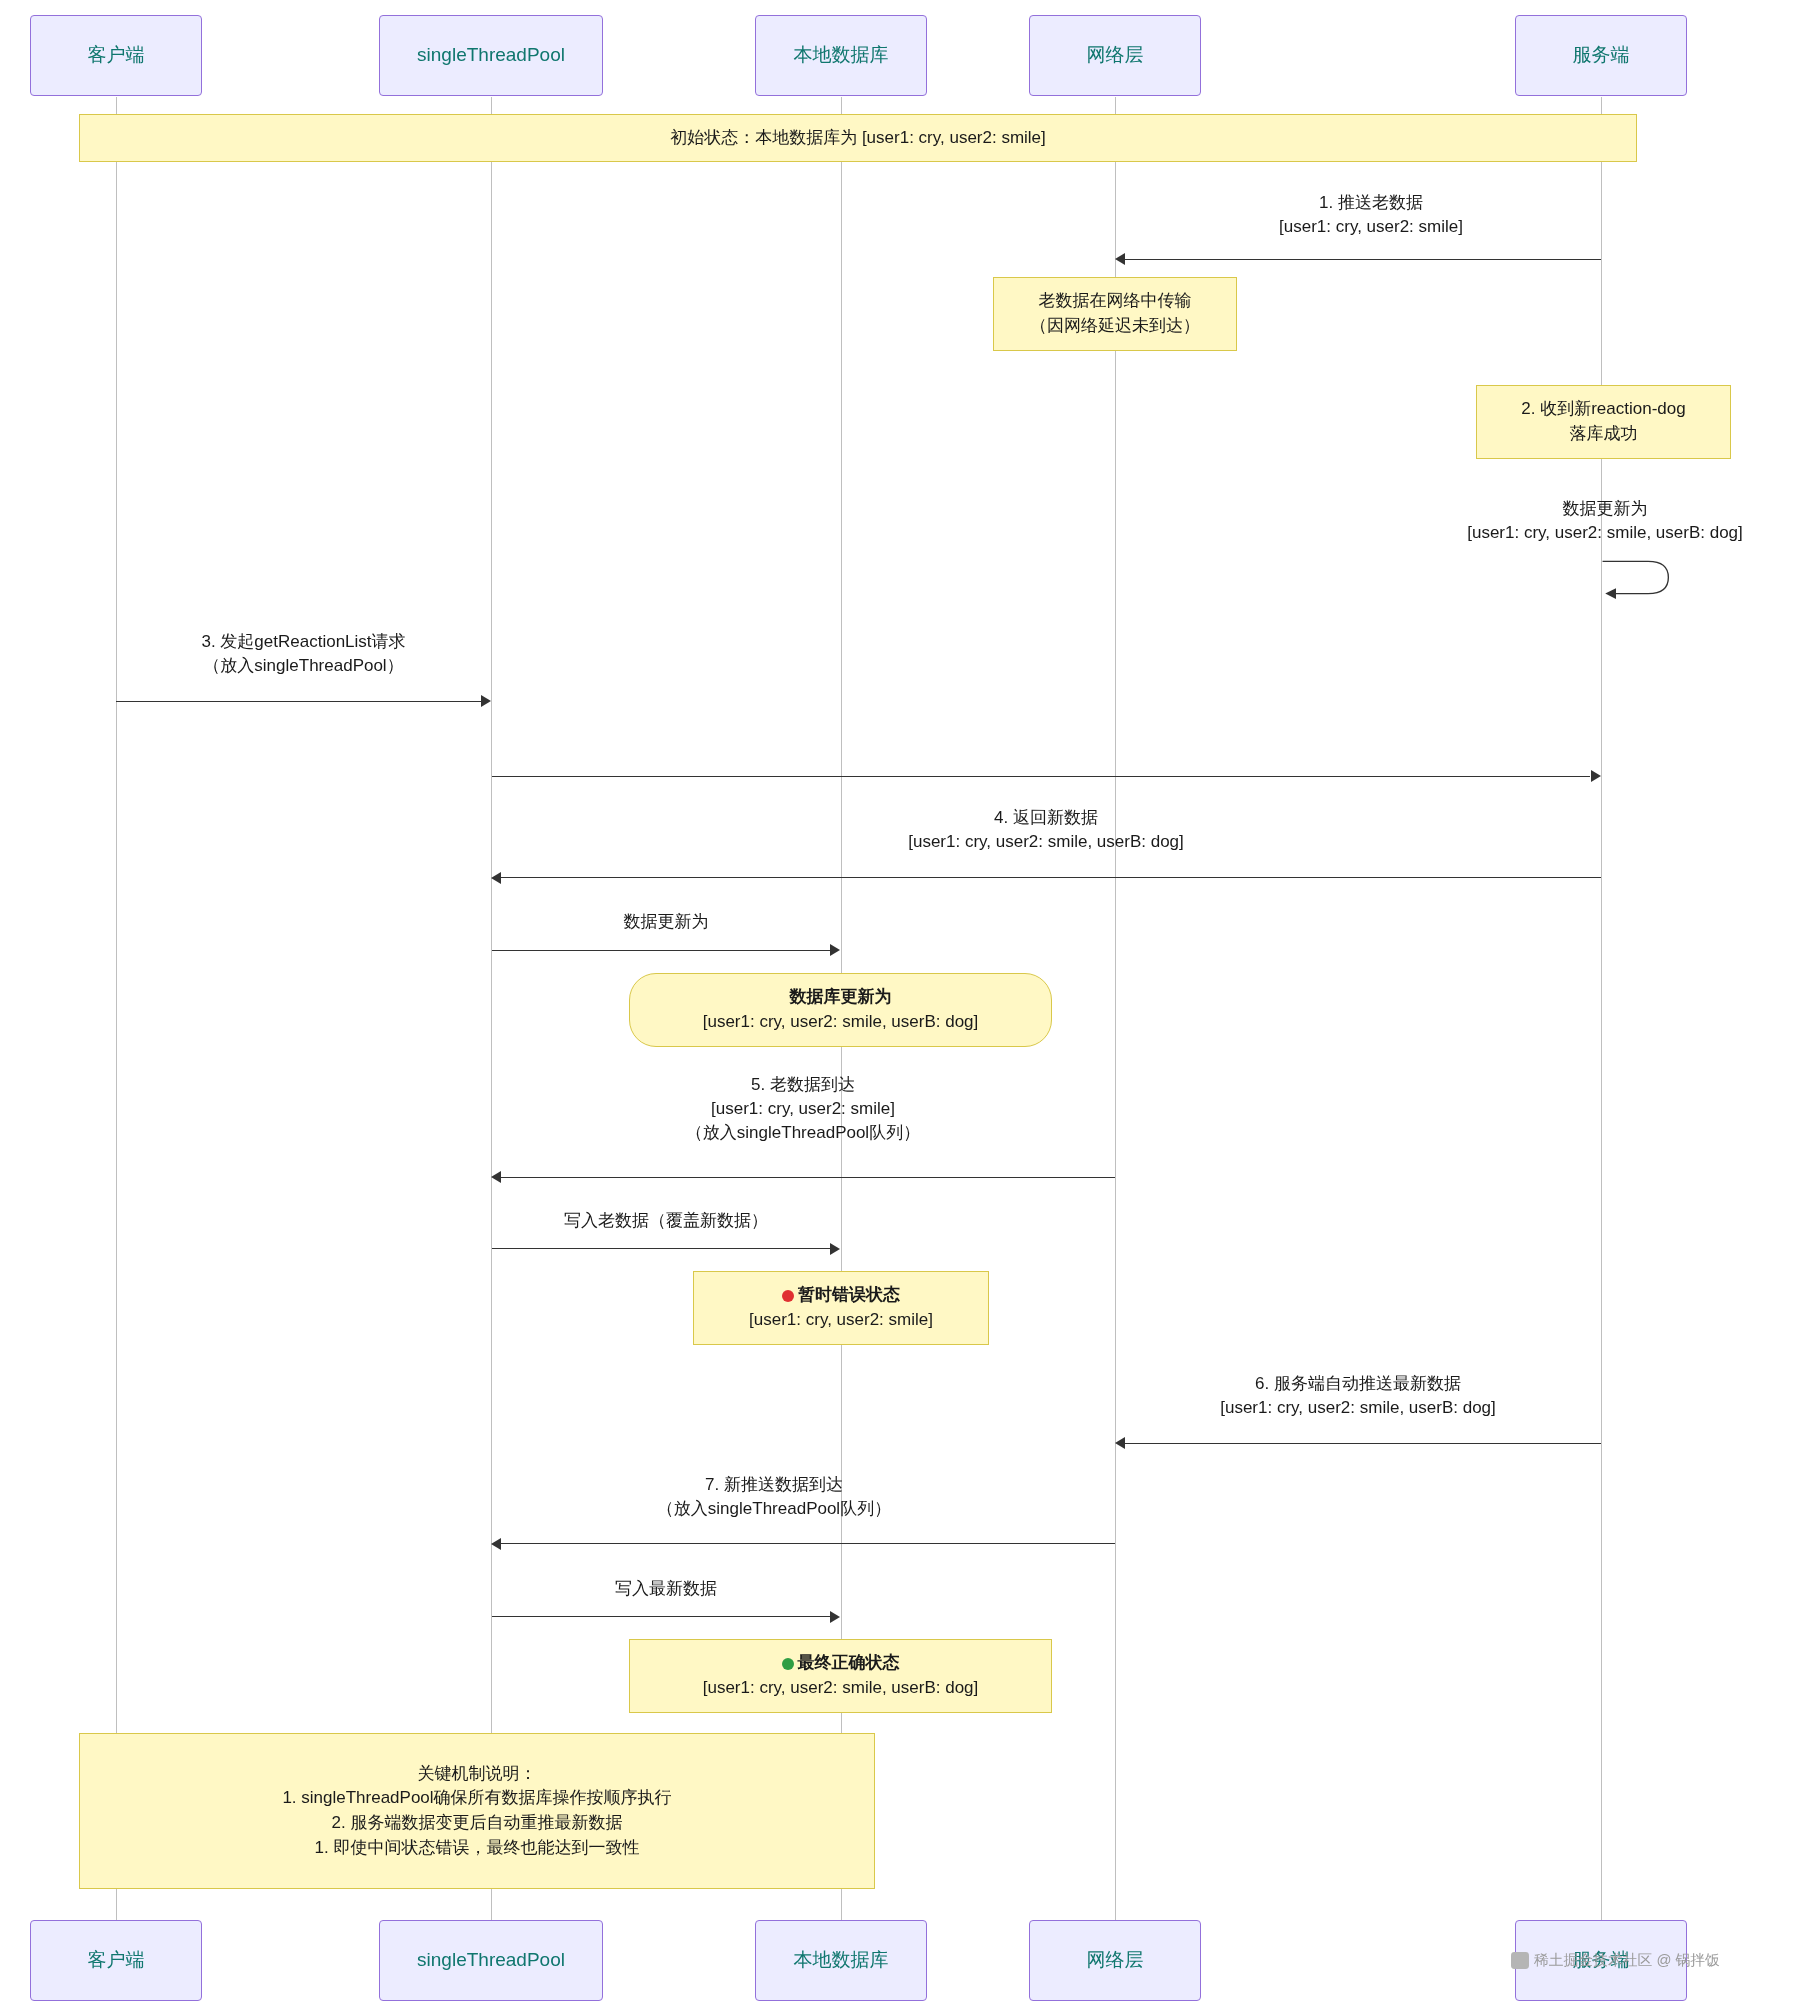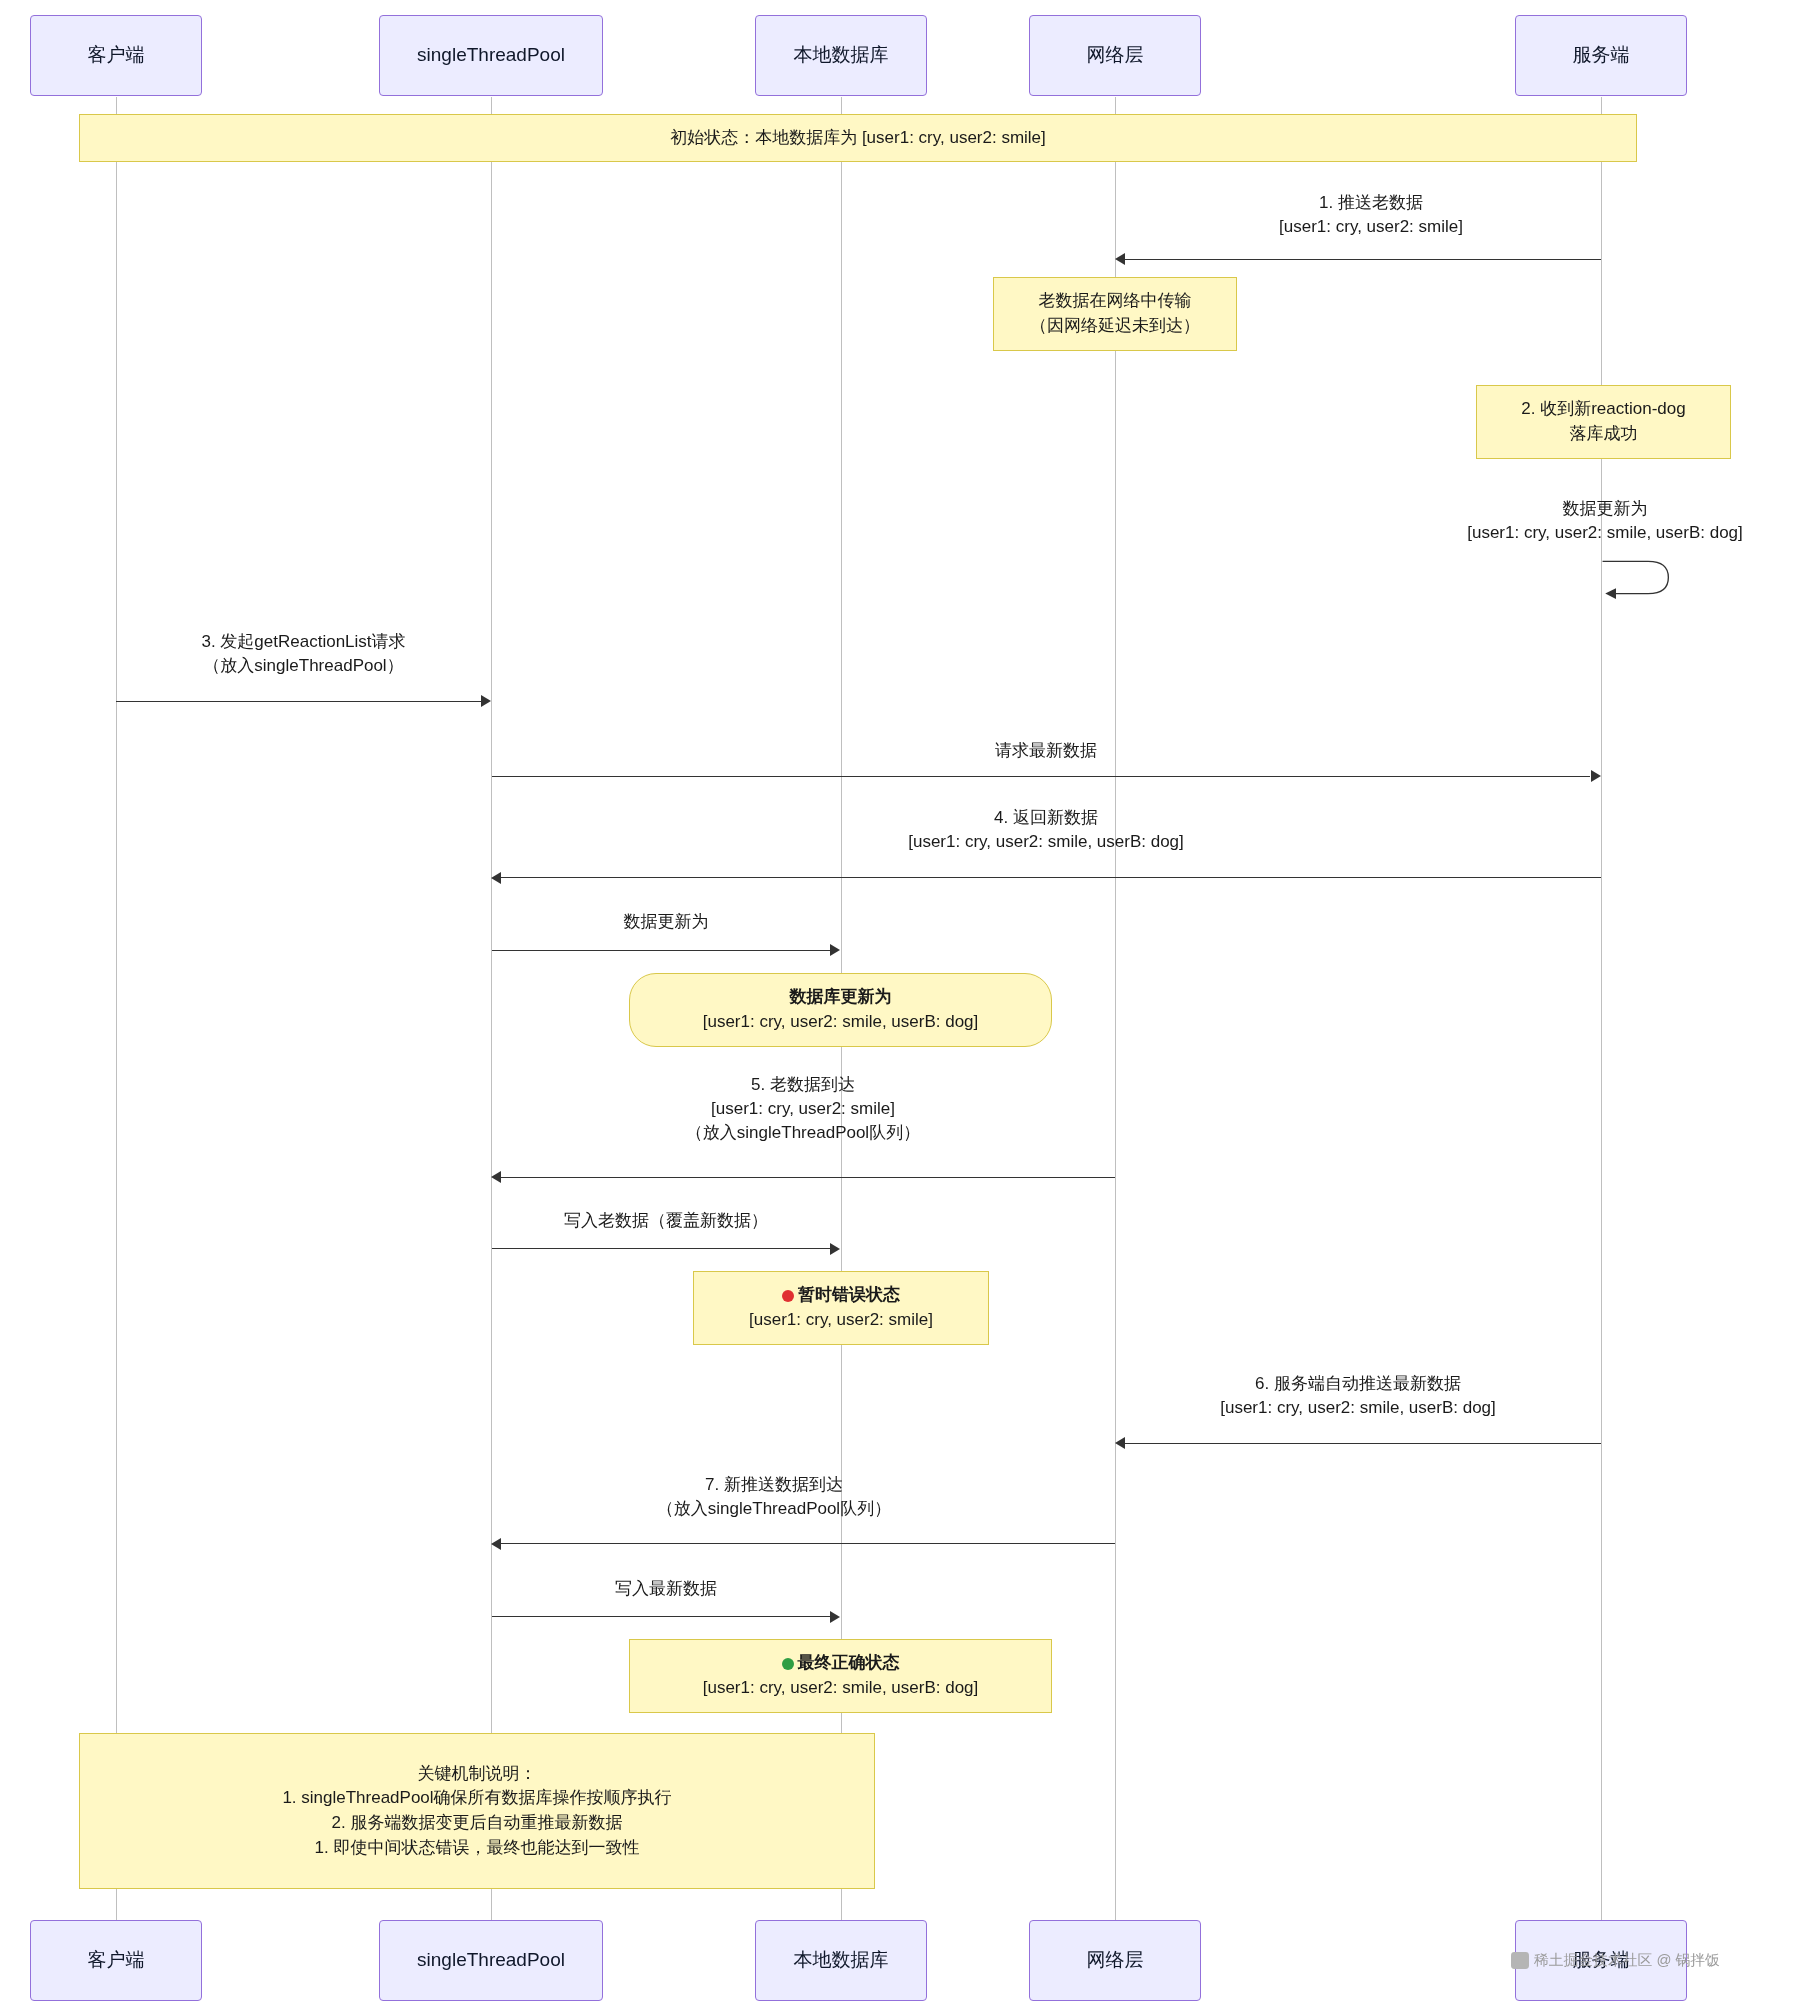--- a/index.html
+++ b/index.html
@@ -21,21 +21,21 @@
   .actor-box {
     position: absolute;
     box-sizing: border-box;
     background: #ECECFF;
     border: 1.3px solid #9370DB;
     border-radius: 4px;
     display: flex;
     align-items: center;
     justify-content: center;
     font-size: 19px;
-    color: #0f172a;
+    color: #0f766e;
     text-align: center;
     line-height: 1.2;
   }
   .lifeline {
     position: absolute;
     width: 1.3px;
     background: #bfbfbf;
   }
   .note {
     position: absolute;
@@ -185,23 +185,20 @@
     <path d="M22,48 L6,56 L22,64 Z" fill="#333333"></path>
   </svg>
 
   <div class="msg-label" style="left:116px; top:630px; width:375px;">
     <span class="l">3. 发起getReactionList请求</span>
     <span class="l">（放入singleThreadPool）</span>
   </div>
   <div class="arrow-line" style="left:116px; top:701px; width:365px;"></div>
   <div class="arrow-head right" style="left:481px; top:695px;"></div>
 
-  <div class="msg-label" style="left:491px; top:739px; width:1110px;">
-    <span class="l">请求最新数据</span>
-  </div>
   <div class="arrow-line" style="left:492px; top:776px; width:1098px;"></div>
   <div class="arrow-head right" style="left:1591px; top:770px;"></div>
 
   <div class="msg-label" style="left:491px; top:806px; width:1110px;">
     <span class="l">4. 返回新数据</span>
     <span class="l">[user1: cry, user2: smile, userB: dog]</span>
   </div>
   <div class="arrow-line" style="left:494px; top:877px; width:1107px;"></div>
   <div class="arrow-head left" style="left:491px; top:872px;"></div>
 

